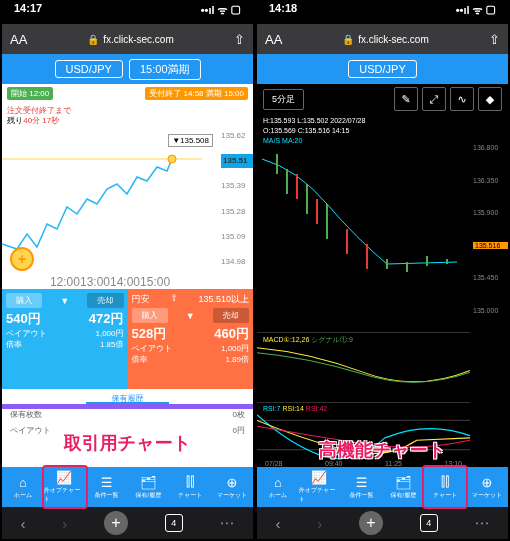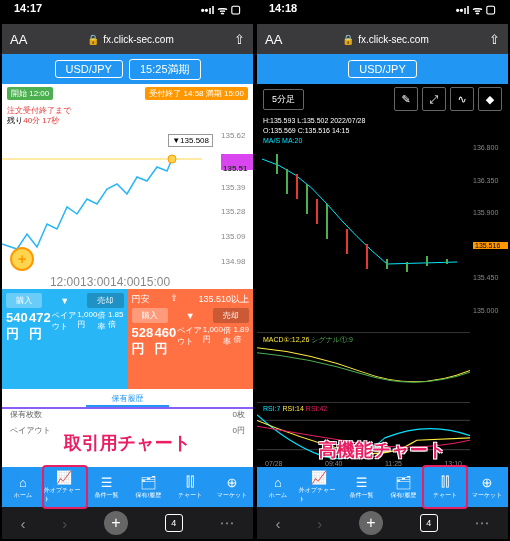--- a/index.html
+++ b/index.html
@@ -15,35 +15,35 @@
 .chart-area{flex:1;position:relative;background:#fff}
 .chart-header{display:flex;justify-content:space-between;padding:3px 5px;font-size:8px}
 .badge{padding:1px 4px;border-radius:2px;color:#fff;font-size:8px}
 .badge-green{background:#4caf50}
 .badge-orange{background:#ff9800}
 .info-box{position:absolute;top:22px;left:5px;font-size:8px;line-height:1.3}
 .red{color:#e53935}
 .chart-svg{position:absolute;top:45px;left:0;right:35px;height:140px}
 .y-axis{position:absolute;right:0;top:45px;width:35px;height:140px;display:flex;flex-direction:column;justify-content:space-between;font-size:8px;color:#888;text-align:left;padding-left:3px}
 .y-tick{height:14px;line-height:14px}
-.y-tick.hl{background:#d946ef;color:#333;font-weight:600;padding:8px 2px}
+.y-tick.hl{background:#0ea5e9;color:#333;font-weight:600;padding:0 2px}
 .x-axis{position:absolute;bottom:0;left:0;right:35px;display:flex;justify-content:center;padding:0 20px;font-size:12px;color:#888}
 .plus-circle{position:absolute;left:8px;bottom:18px;width:24px;height:24px;border-radius:50%;background:#ffd54f;border:2px solid #ff9800;display:flex;align-items:center;justify-content:center;color:#ff9800;font-weight:bold;font-size:14px}
 .tooltip{position:absolute;top:50px;right:40px;background:#fff;border:1px solid #999;padding:1px 3px;font-size:8px}
 .trade-row{display:flex;height:100px}
 .trade-box{flex:1;color:#fff;padding:4px;font-size:9px}
 .trade-blue{background:#29b6f6}
 .trade-orange{background:#ff7043}
 .trade-header{display:flex;justify-content:space-between;margin-bottom:2px;font-size:9px}
 .trade-sub{display:flex;gap:18px;margin-bottom:2px}
 .trade-sub-btn{flex:1;text-align:center;padding:2px;font-size:8px;border-radius:2px}
-.trade-vals{display:flex;flex-direction:row;gap:0}
+.trade-vals{display:flex;flex-direction:column;gap:0}
 .trade-val-row{display:flex;justify-content:space-between;font-size:8px}
 .trade-val-big{font-size:13px;font-weight:600}
-.tab-row{height:20px;display:flex;font-size:8px;border-bottom:2px solid #8b5cf6}
+.tab-row{height:20px;display:flex;font-size:8px;border-bottom:5px solid #8b5cf6}
 .tab{flex:1;text-align:center;line-height:20px;color:#666}
 .status-row{height:16px;display:flex;justify-content:space-between;padding:0 8px;font-size:8px;color:#666;}
 .caption{position:absolute;bottom:72px;left:50%;transform:translateX(-50%);font-size:18px;font-weight:700;color:#e91e63;text-shadow:-1px -1px 0 #fff,1px -1px 0 #fff,-1px 1px 0 #fff,1px 1px 0 #fff;white-space:nowrap;z-index:10}
 .nav-bar{height:40px;background:#2196f3;display:flex}
 .nav-item{flex:1;display:flex;flex-direction:column;align-items:center;justify-content:center;color:#fff;font-size:6px;gap:1px}
 .nav-icon{font-size:13px}
 .nav-hl{position:relative}
 .nav-hl::before{content:"";position:absolute;inset:-2px;border:2px solid #e91e63;border-radius:4px}
 .browser-bar{height:32px;background:#1c1c1e;display:flex;align-items:center;justify-content:space-around;color:#999}
 .browser-icon{font-size:15px}
@@ -80,21 +80,21 @@
   <div class="url-bar">
     <span class="url-icon">AA</span>
     <span class="url-text">
         <span>🔒</span>
         <span>fx.click-sec.com</span>
       </span>
     <span class="url-icon">⇧</span>
   </div>
   <div class="pair-bar">
     <button class="pair-btn">USD/JPY</button>
-    <button class="pair-btn">15:25満期</button>
+    <button class="pair-btn">15:00満期</button>
   </div>
   <div class="chart-area" style="height:205px;flex:none">
     <div class="chart-header">
       <span class="badge badge-green">開始 12:00</span>
       <span class="badge badge-orange">受付終了 14:58 満期 15:00</span>
     </div>
     <div class="info-box">
       <div class="red">注文受付終了まで</div>
       <div><span>残り</span><span class="red">40分</span> <span class="red">17秒</span></div>
     </div>

